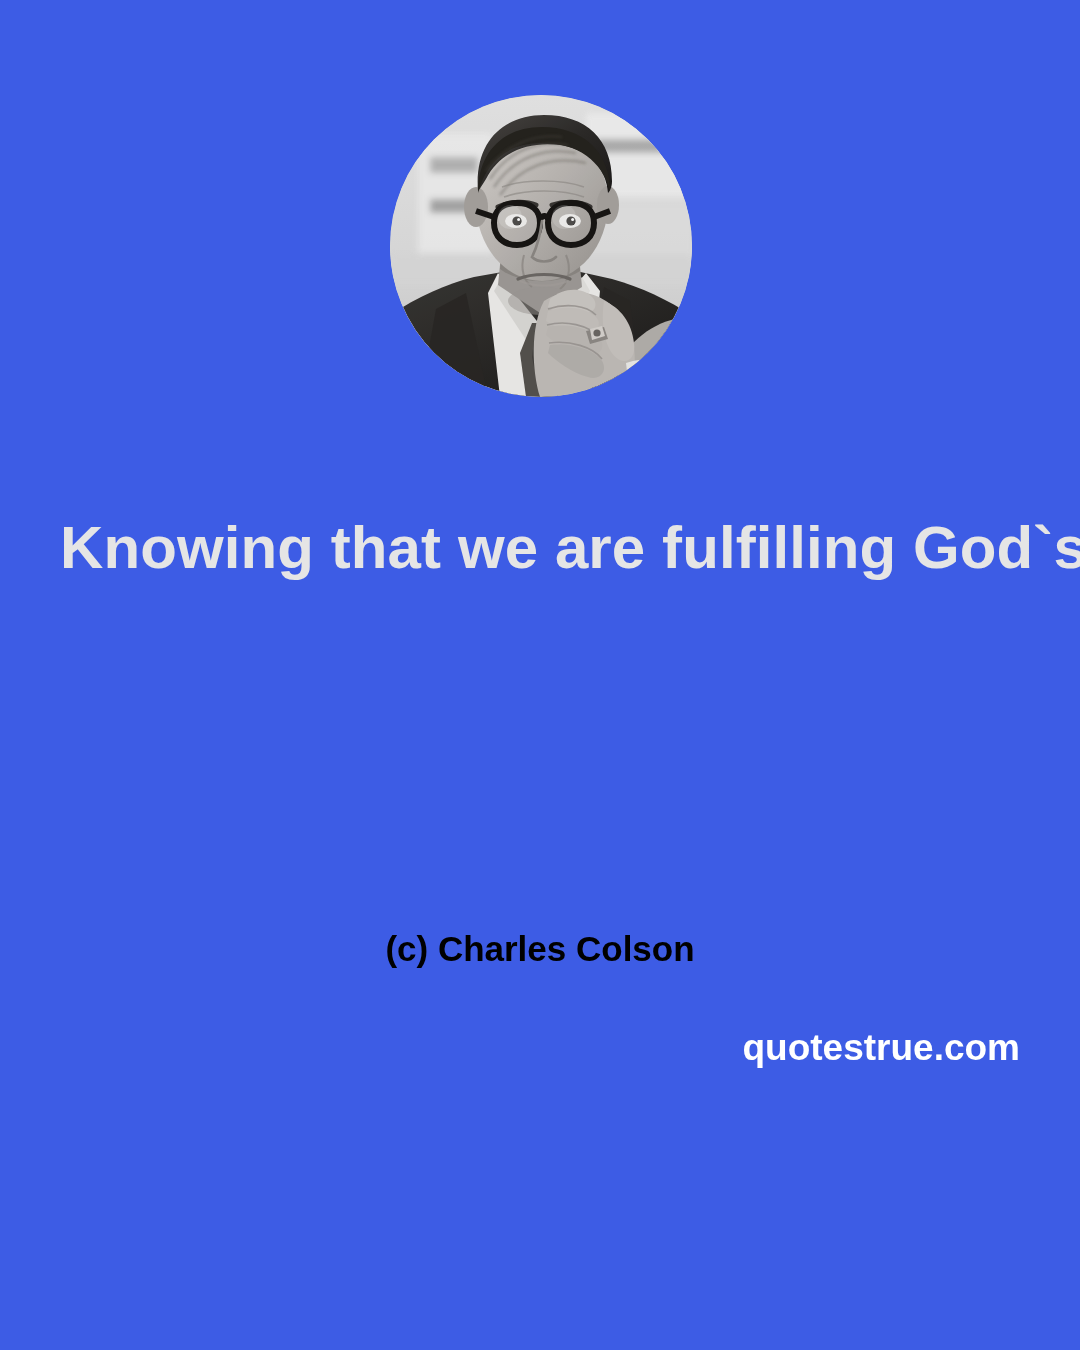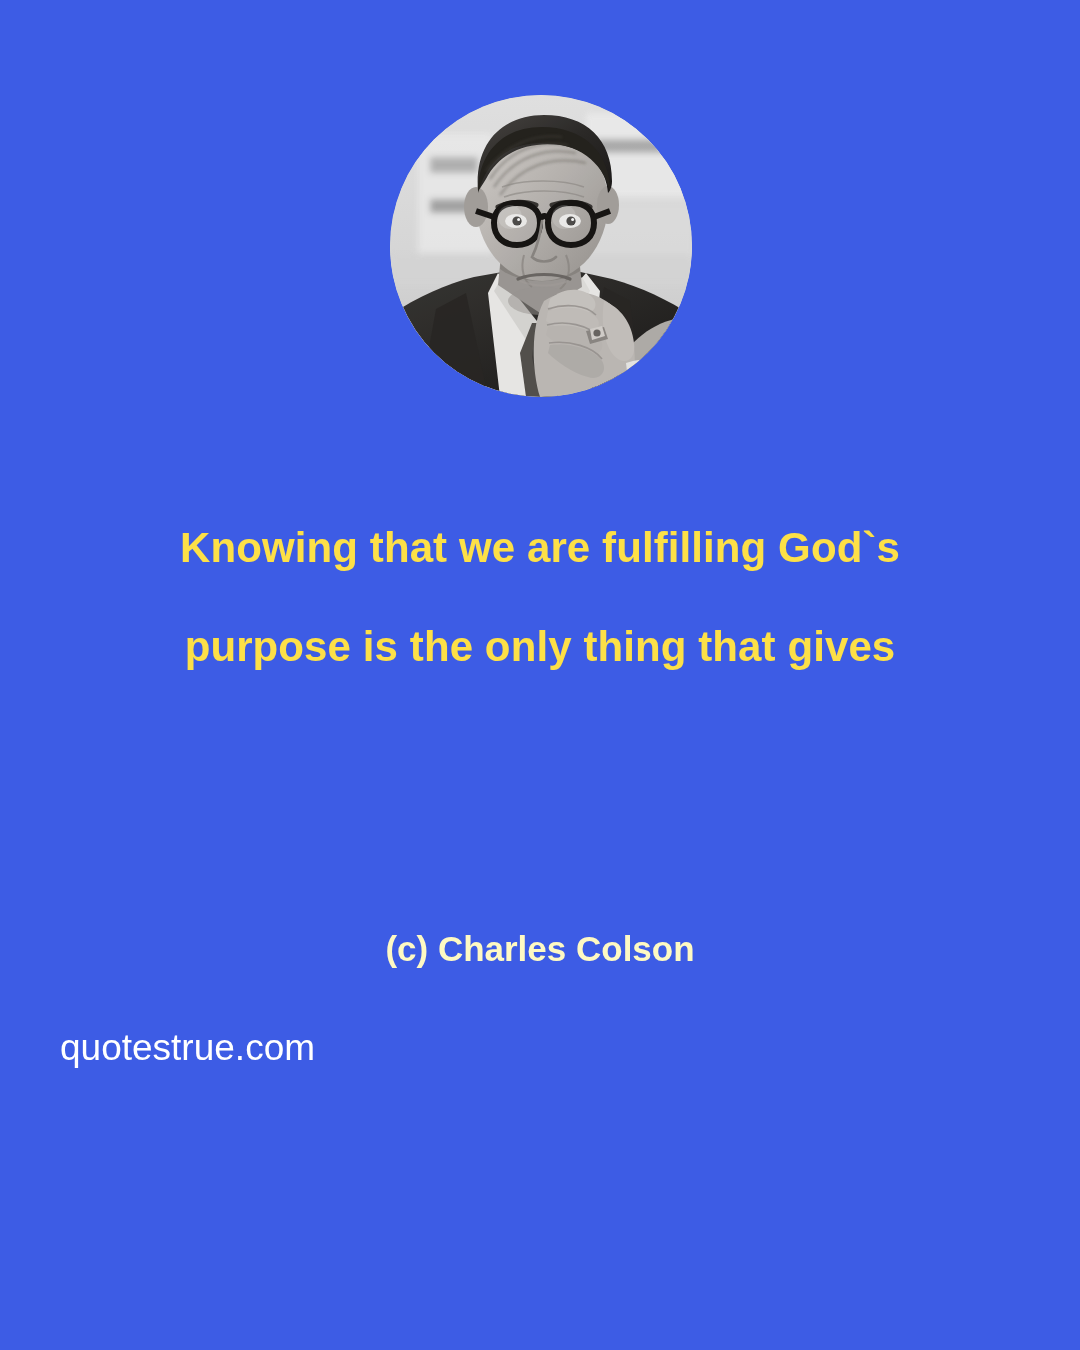--- a/index.html
+++ b/index.html
@@ -42,55 +42,55 @@
   
   .quote-block {
     position: absolute;
     left: 60px;
     top: 498px;
     width: 960px;
     text-align: center;
   }
   .quote-line {
     display: block;
-    color: #fde047;
-    font-family: "Liberation Sans", sans-serif;
-    font-size: 42px;
+    color: #e5e5e5;
+    font-family: "Liberation Sans", sans-serif;
+    font-size: 60px;
     font-weight: 700;
     line-height: 99px;
     letter-spacing: 0.1px;
     white-space: nowrap;
   }
 
   
   .attribution {
     position: absolute;
     left: 60px;
     top: 925px;
     width: 960px;
     text-align: center;
-    color: #fef9c3;
+    color: #000000;
     font-family: "Liberation Sans", sans-serif;
     font-size: 35px;
     font-weight: 700;
     line-height: 48px;
     white-space: nowrap;
   }
 
   
   .site {
     position: absolute;
     left: 60px;
     top: 1023px;
     width: 960px;
-    text-align: left;
+    text-align: right;
     color: #ffffff;
     font-family: "Liberation Sans", sans-serif;
     font-size: 37px;
-    font-weight: 400;
+    font-weight: 700;
     line-height: 50px;
     white-space: nowrap;
   }
 </style>
 </head>
 <body>
 
 <div class="card">
 
   <div class="portrait-wrap">
@@ -237,20 +237,19 @@
           <path d="M 236 268 C 254 262 276 262 296 268 L 302 302 L 240 302 Z" fill="#ededeb"></path>
         </g>
 
         <rect x="0" y="0" width="302" height="302" fill="#000000" opacity="0.04"></rect>
       </g>
     </svg>
   </div>
 
   <div class="quote-block">
     <span class="quote-line">Knowing that we are fulfilling God`s</span>
-    <span class="quote-line">purpose is the only thing that gives</span>
   </div>
 
   <div class="attribution">(c) Charles Colson</div>
 
   <div class="site">quotestrue.com</div>
 
 </div>
 
 </body></html>

